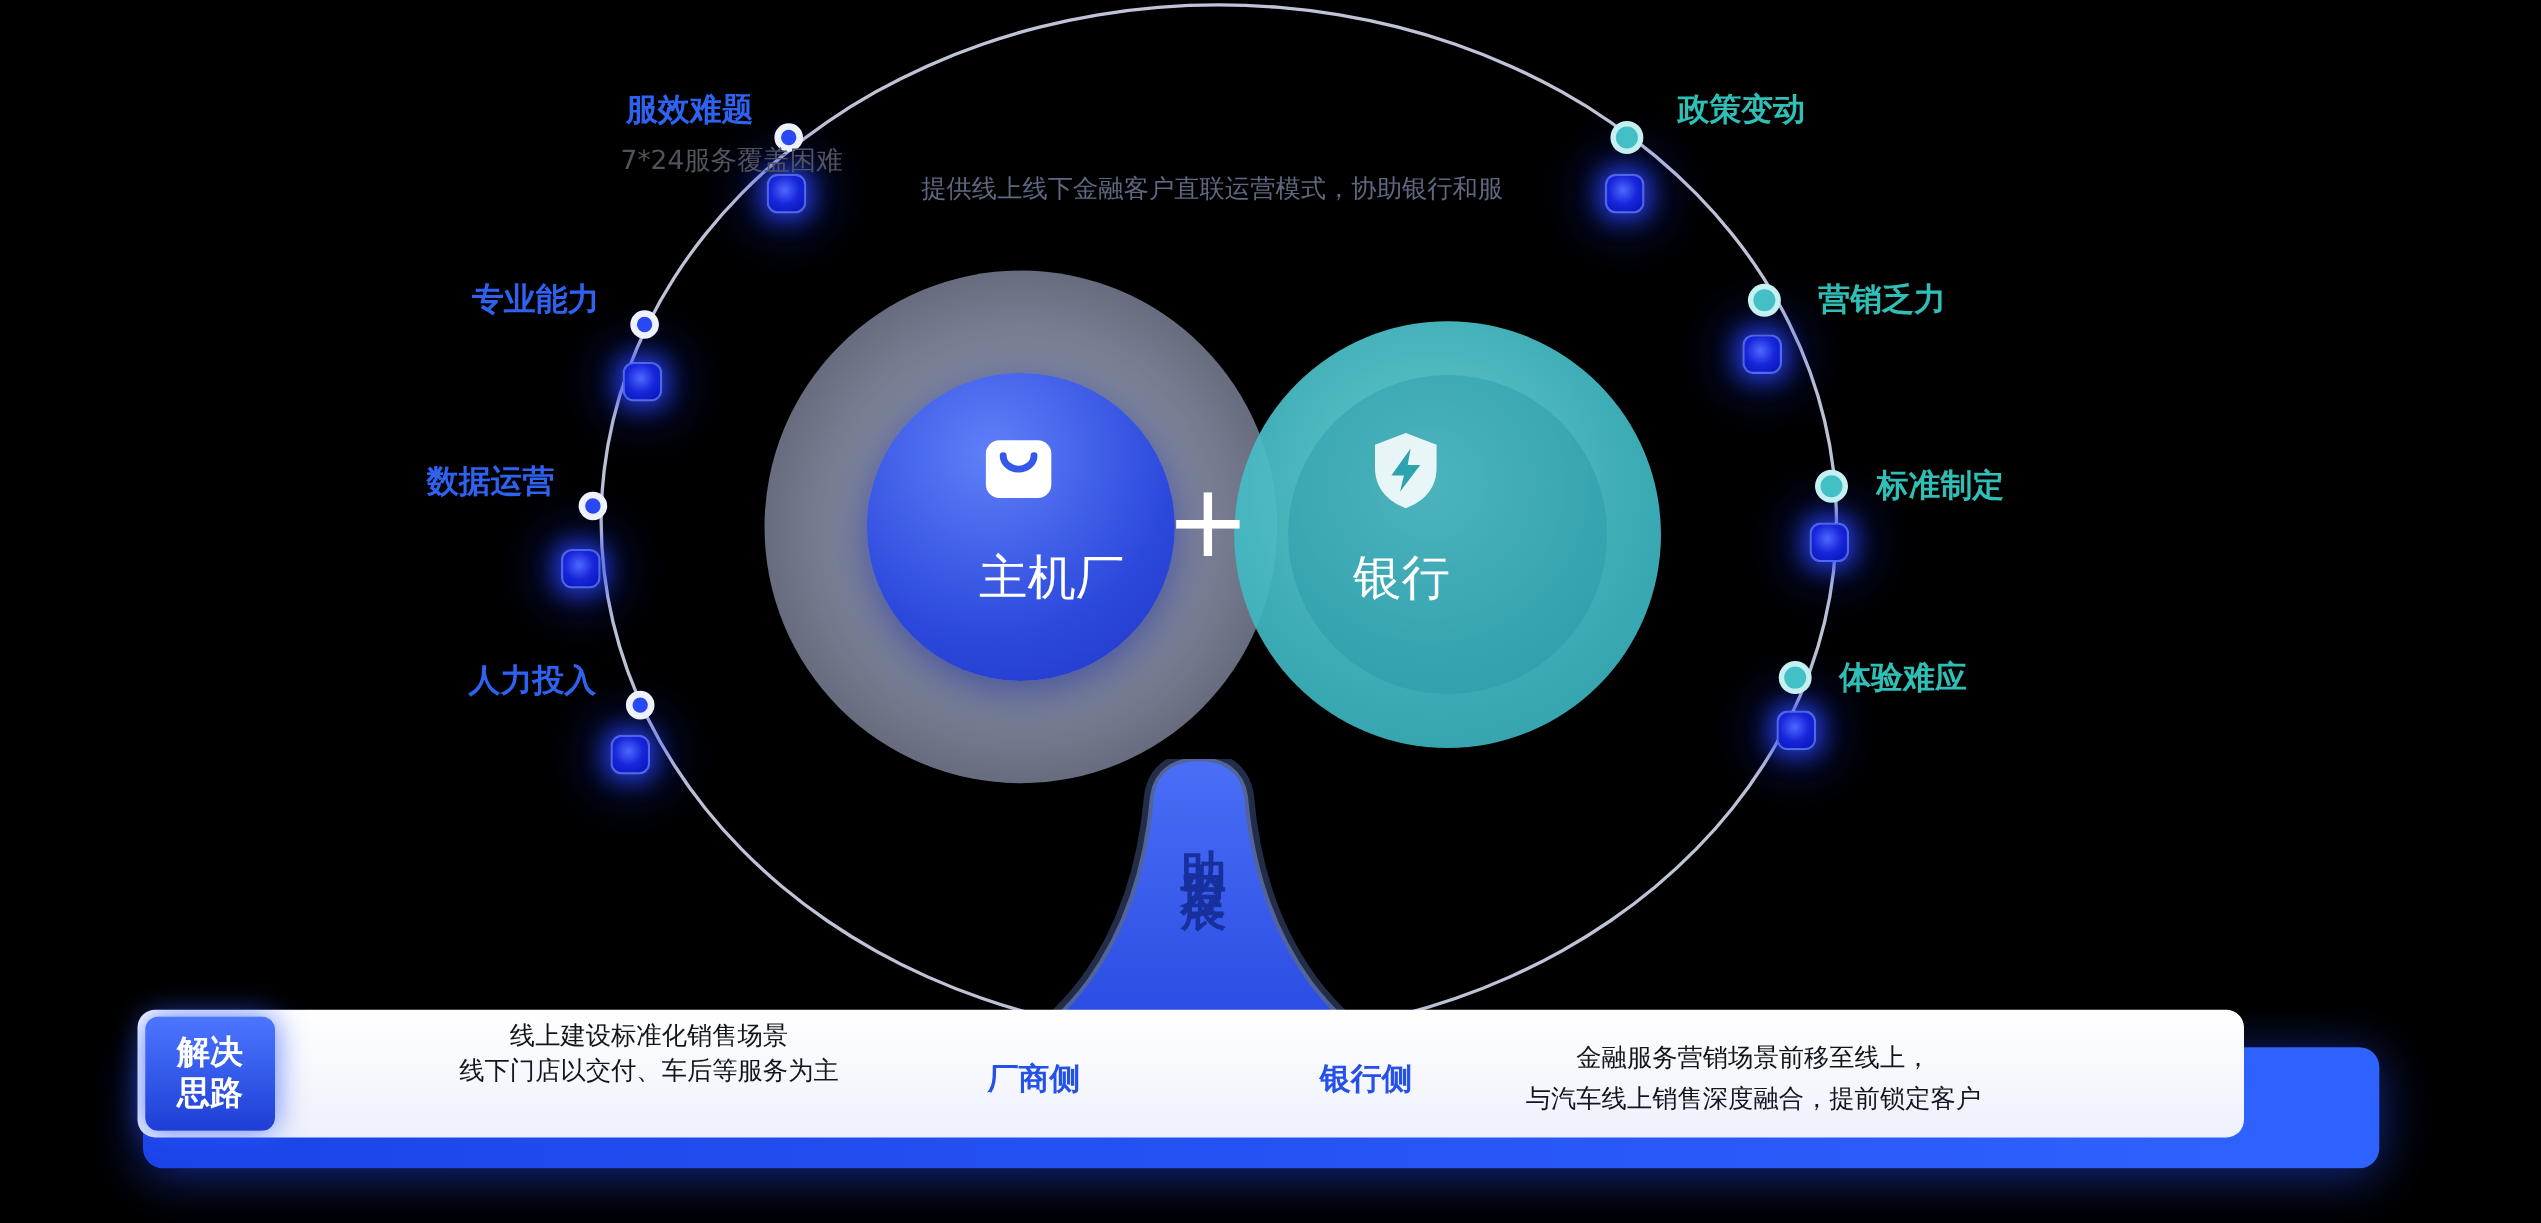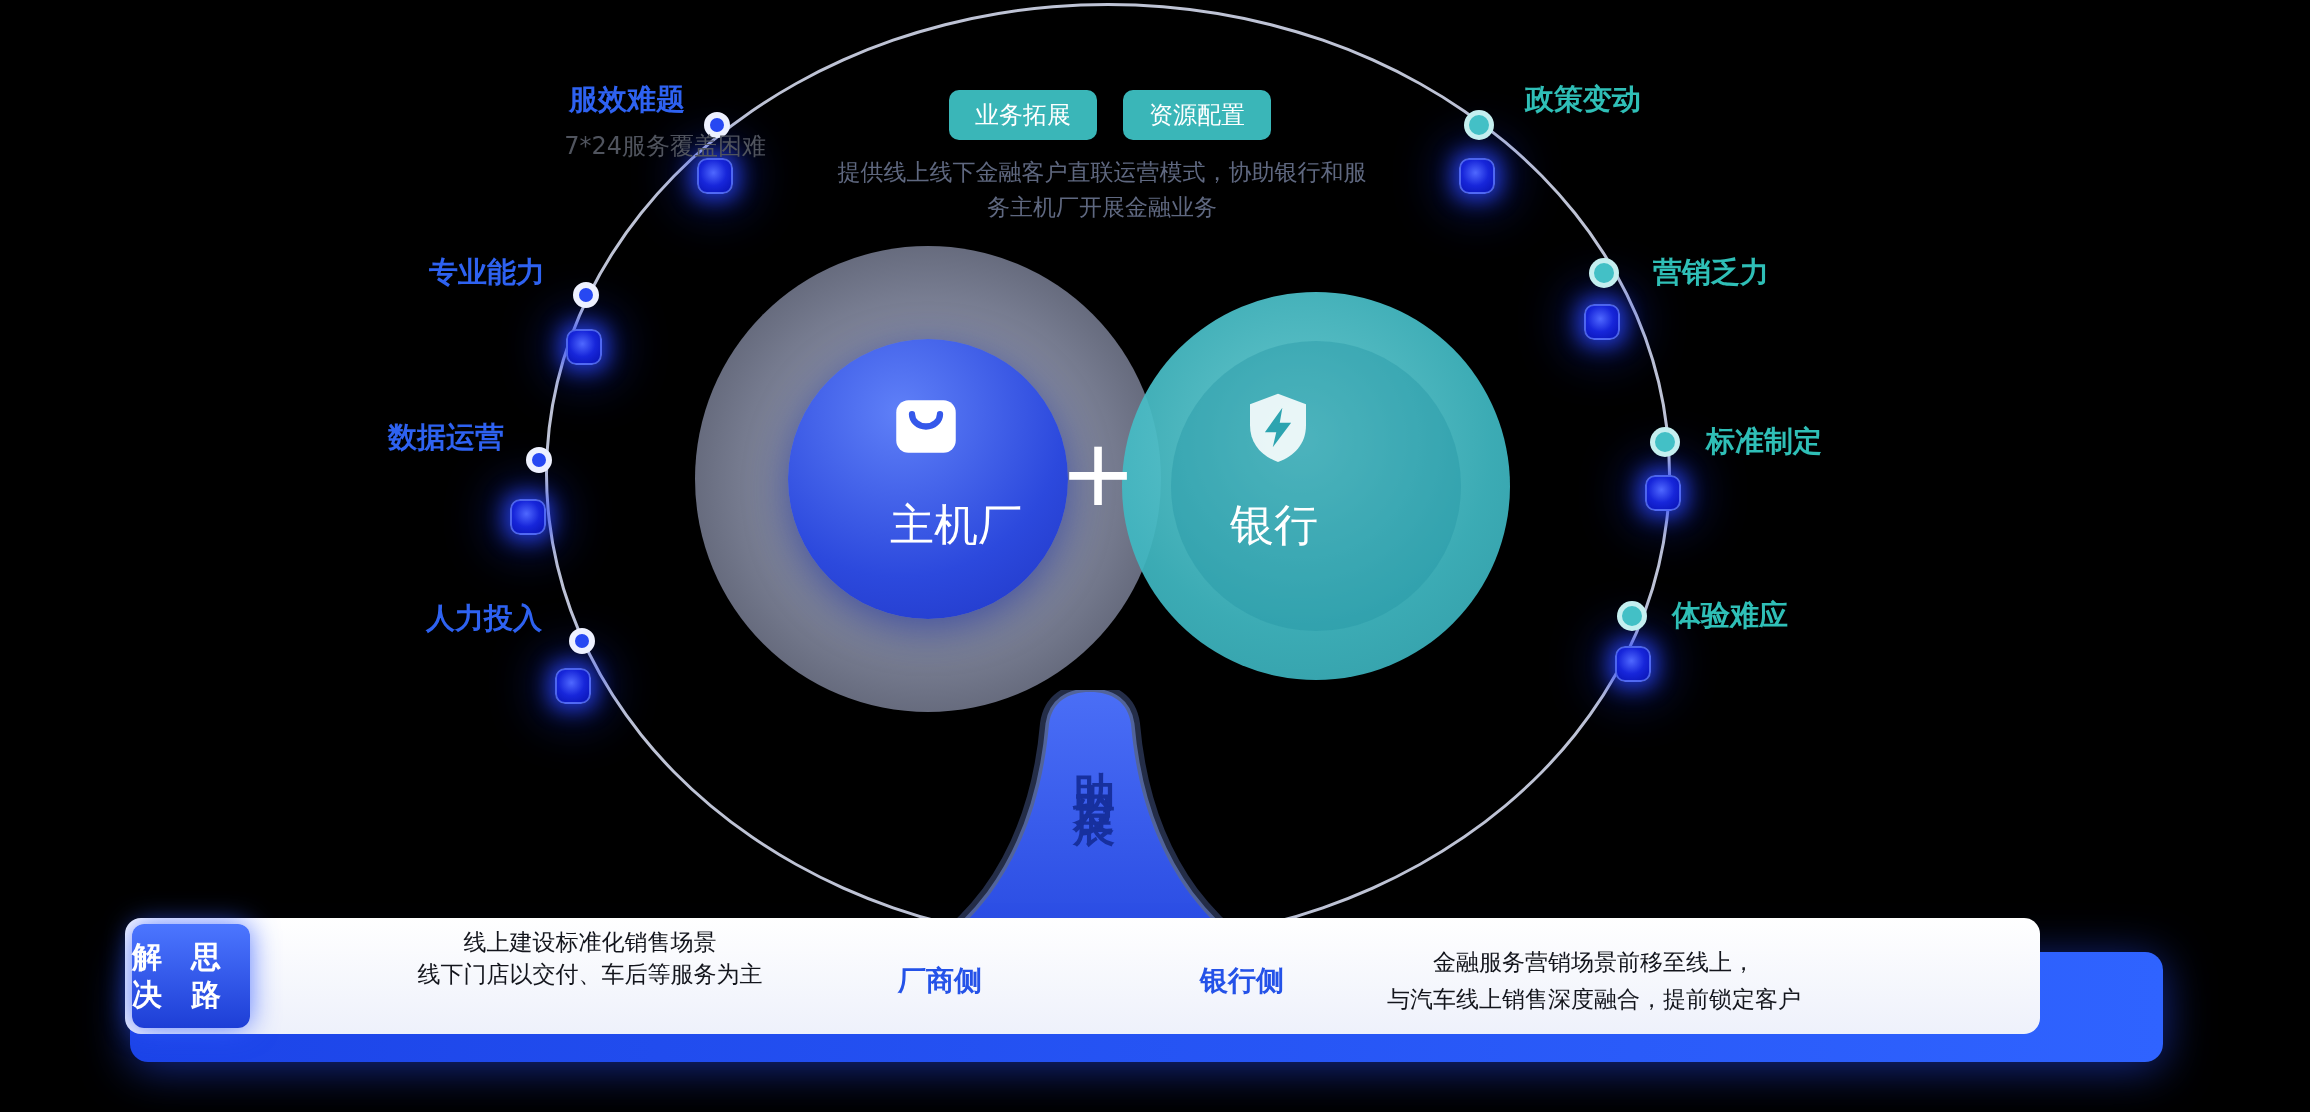--- a/index.html
+++ b/index.html
@@ -63,21 +63,21 @@
     color:#17309e;letter-spacing:12px;z-index:3;}
 
   
   .bar-back{left:130px;top:952px;width:2033px;height:110px;border-radius:18px;z-index:4;
     background:linear-gradient(90deg,#1c44e8,#2f63ff);
     box-shadow:0 6px 46px rgba(38,76,255,0.55);}
   .bar{left:125px;top:918px;width:1915px;height:116px;border-radius:16px;z-index:5;
     background:linear-gradient(180deg,#ffffff,#eef1fb);}
   .badge{left:132px;top:924px;width:118px;height:104px;border-radius:12px;z-index:6;
     background:linear-gradient(180deg,#4c76ff,#1d3ed6);color:#fff;font-size:30px;font-weight:700;
-    display:flex;flex-direction:row;align-items:center;justify-content:center;line-height:38px;
+    display:flex;flex-direction:column;align-items:center;justify-content:center;line-height:38px;
     box-shadow:0 0 28px rgba(52,92,255,0.8);}
   .man-block{left:310px;top:926px;width:560px;text-align:center;font-size:23px;color:#13151c;line-height:32px;z-index:6;}
   .side-label{font-size:28px;font-weight:700;color:#2452e8;z-index:6;white-space:nowrap;}
   .side-man{left:864px;top:962px;margin-left:34px;} .side-bank{left:1200px;top:962px;}
   .bank-block{left:1314px;top:944px;width:560px;text-align:center;font-size:23px;color:#13151c;line-height:37px;z-index:6;}
 </style>
 </head>
 <body>
 
 <div class="stage">
@@ -119,28 +119,23 @@
   <span class="abs icon-shield">
     <svg width="84" height="84" viewBox="0 0 48 48">
       <path d="M24 5 L40 11 V23 C40 33.5 33.5 40.5 24 44 C14.5 40.5 8 33.5 8 23 V11 Z" fill="rgba(255,255,255,0.88)"></path>
       <path d="M26.5 13 L16.5 27 H23 L21 35.5 L31.5 21.5 H25 Z" fill="#2ca4b0"></path>
     </svg>
   </span>
   <div class="abs circle-label bank-label">银行</div>
 
   <div class="abs plus">+</div>
 
-  <div class="abs pills">
-    <span class="pill">业务拓展</span>
-    <span class="pill">资源配置</span>
-  </div>
 
   <div class="abs intro">
     <div>提供线上线下金融客户直联运营模式，协助银行和服</div>
-    <div>务主机厂开展金融业务</div>
   </div>
 
   <div class="abs lbl-b l0 nowrap">服效难题</div>
   <div class="abs sub l0s nowrap">7*24服务覆盖困难</div>
   <div class="abs lbl-b l1 nowrap">专业能力</div>
   <div class="abs lbl-b l2 nowrap">数据运营</div>
   <div class="abs lbl-b l3 nowrap">人力投入</div>
 
   <div class="abs lbl-t r0 nowrap">政策变动</div>
   <div class="abs lbl-t r1 nowrap">营销乏力</div>

